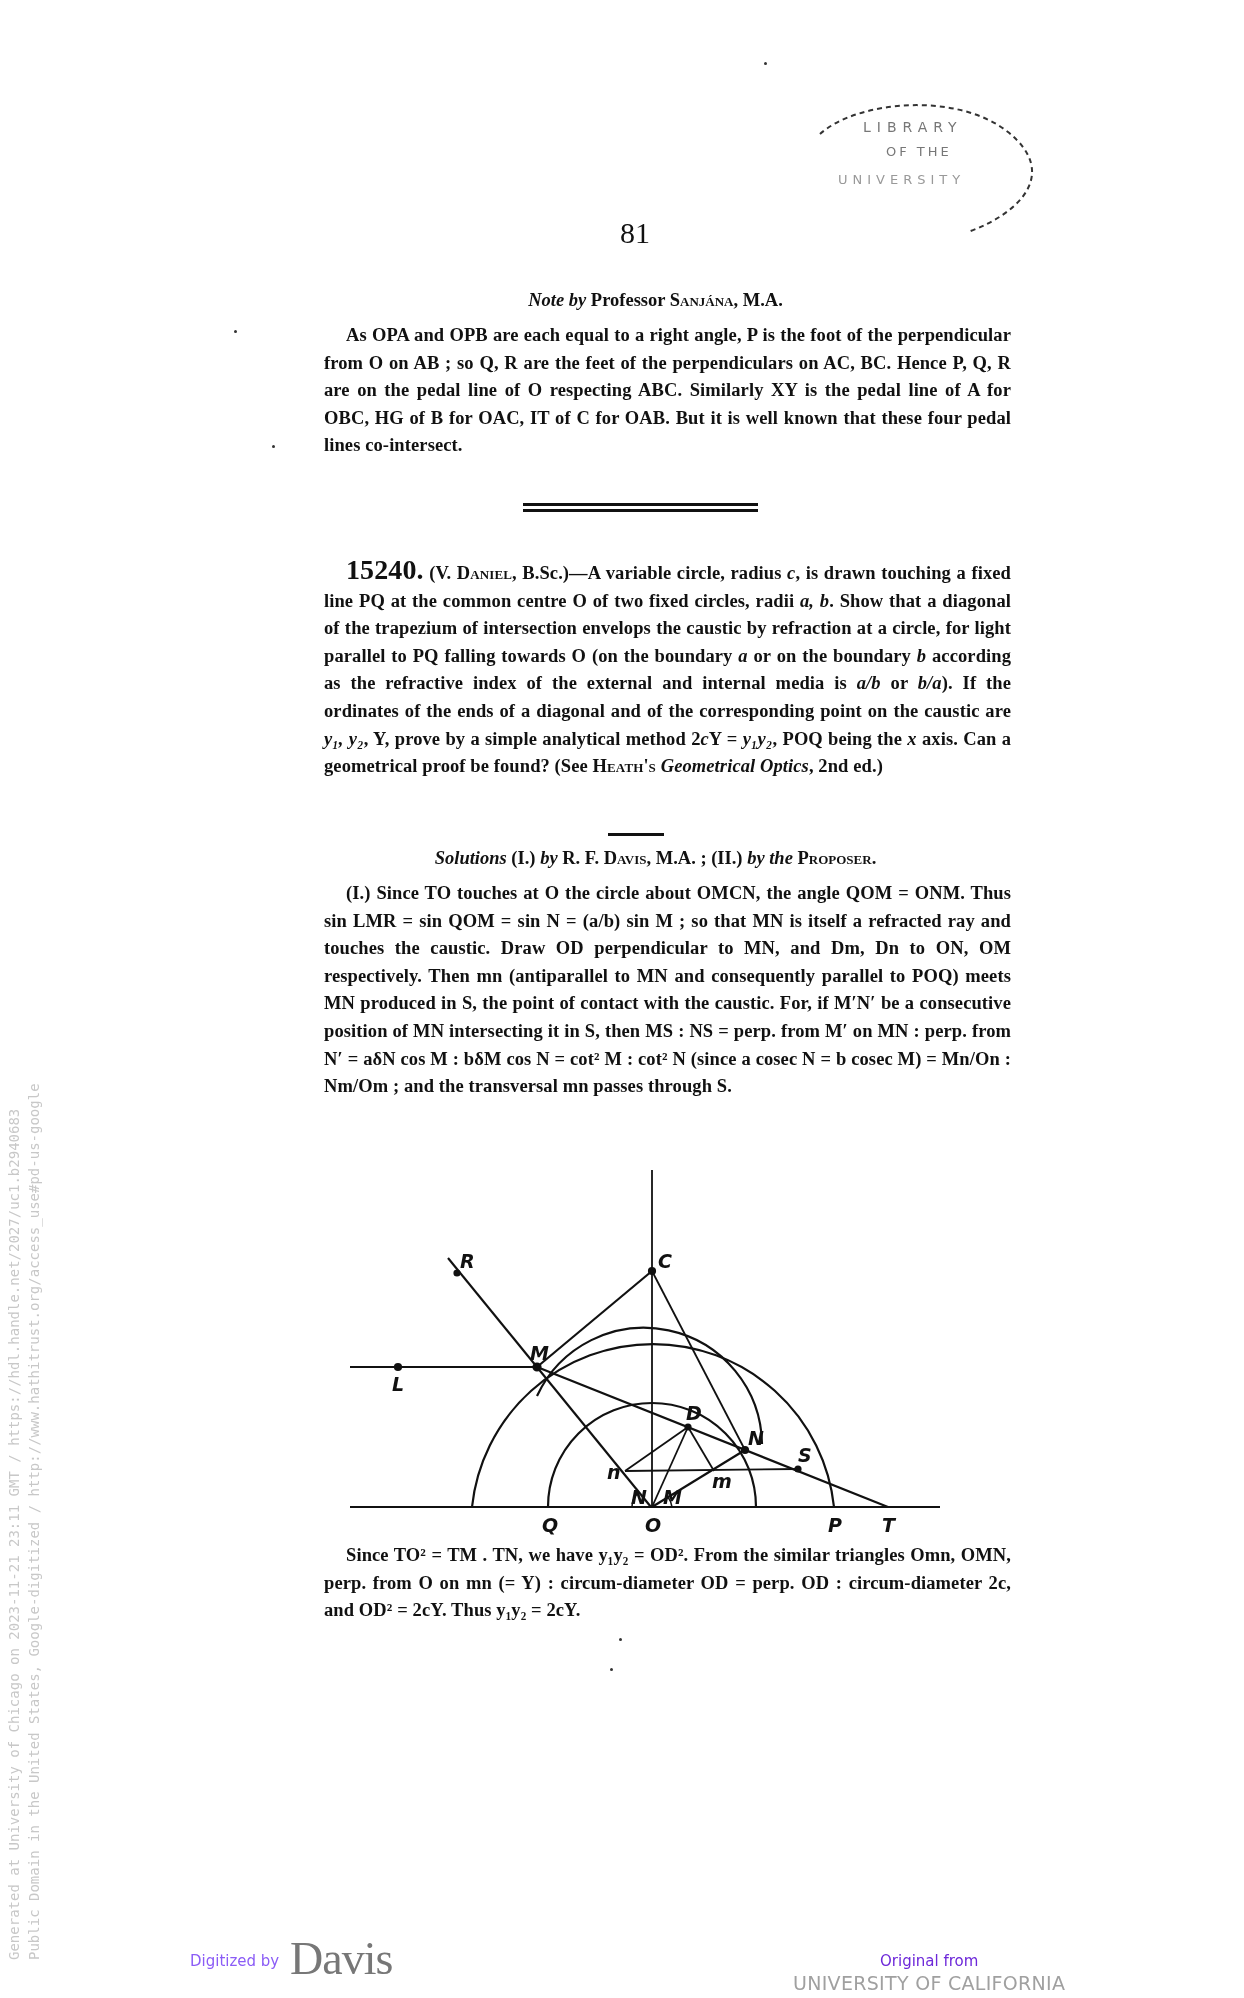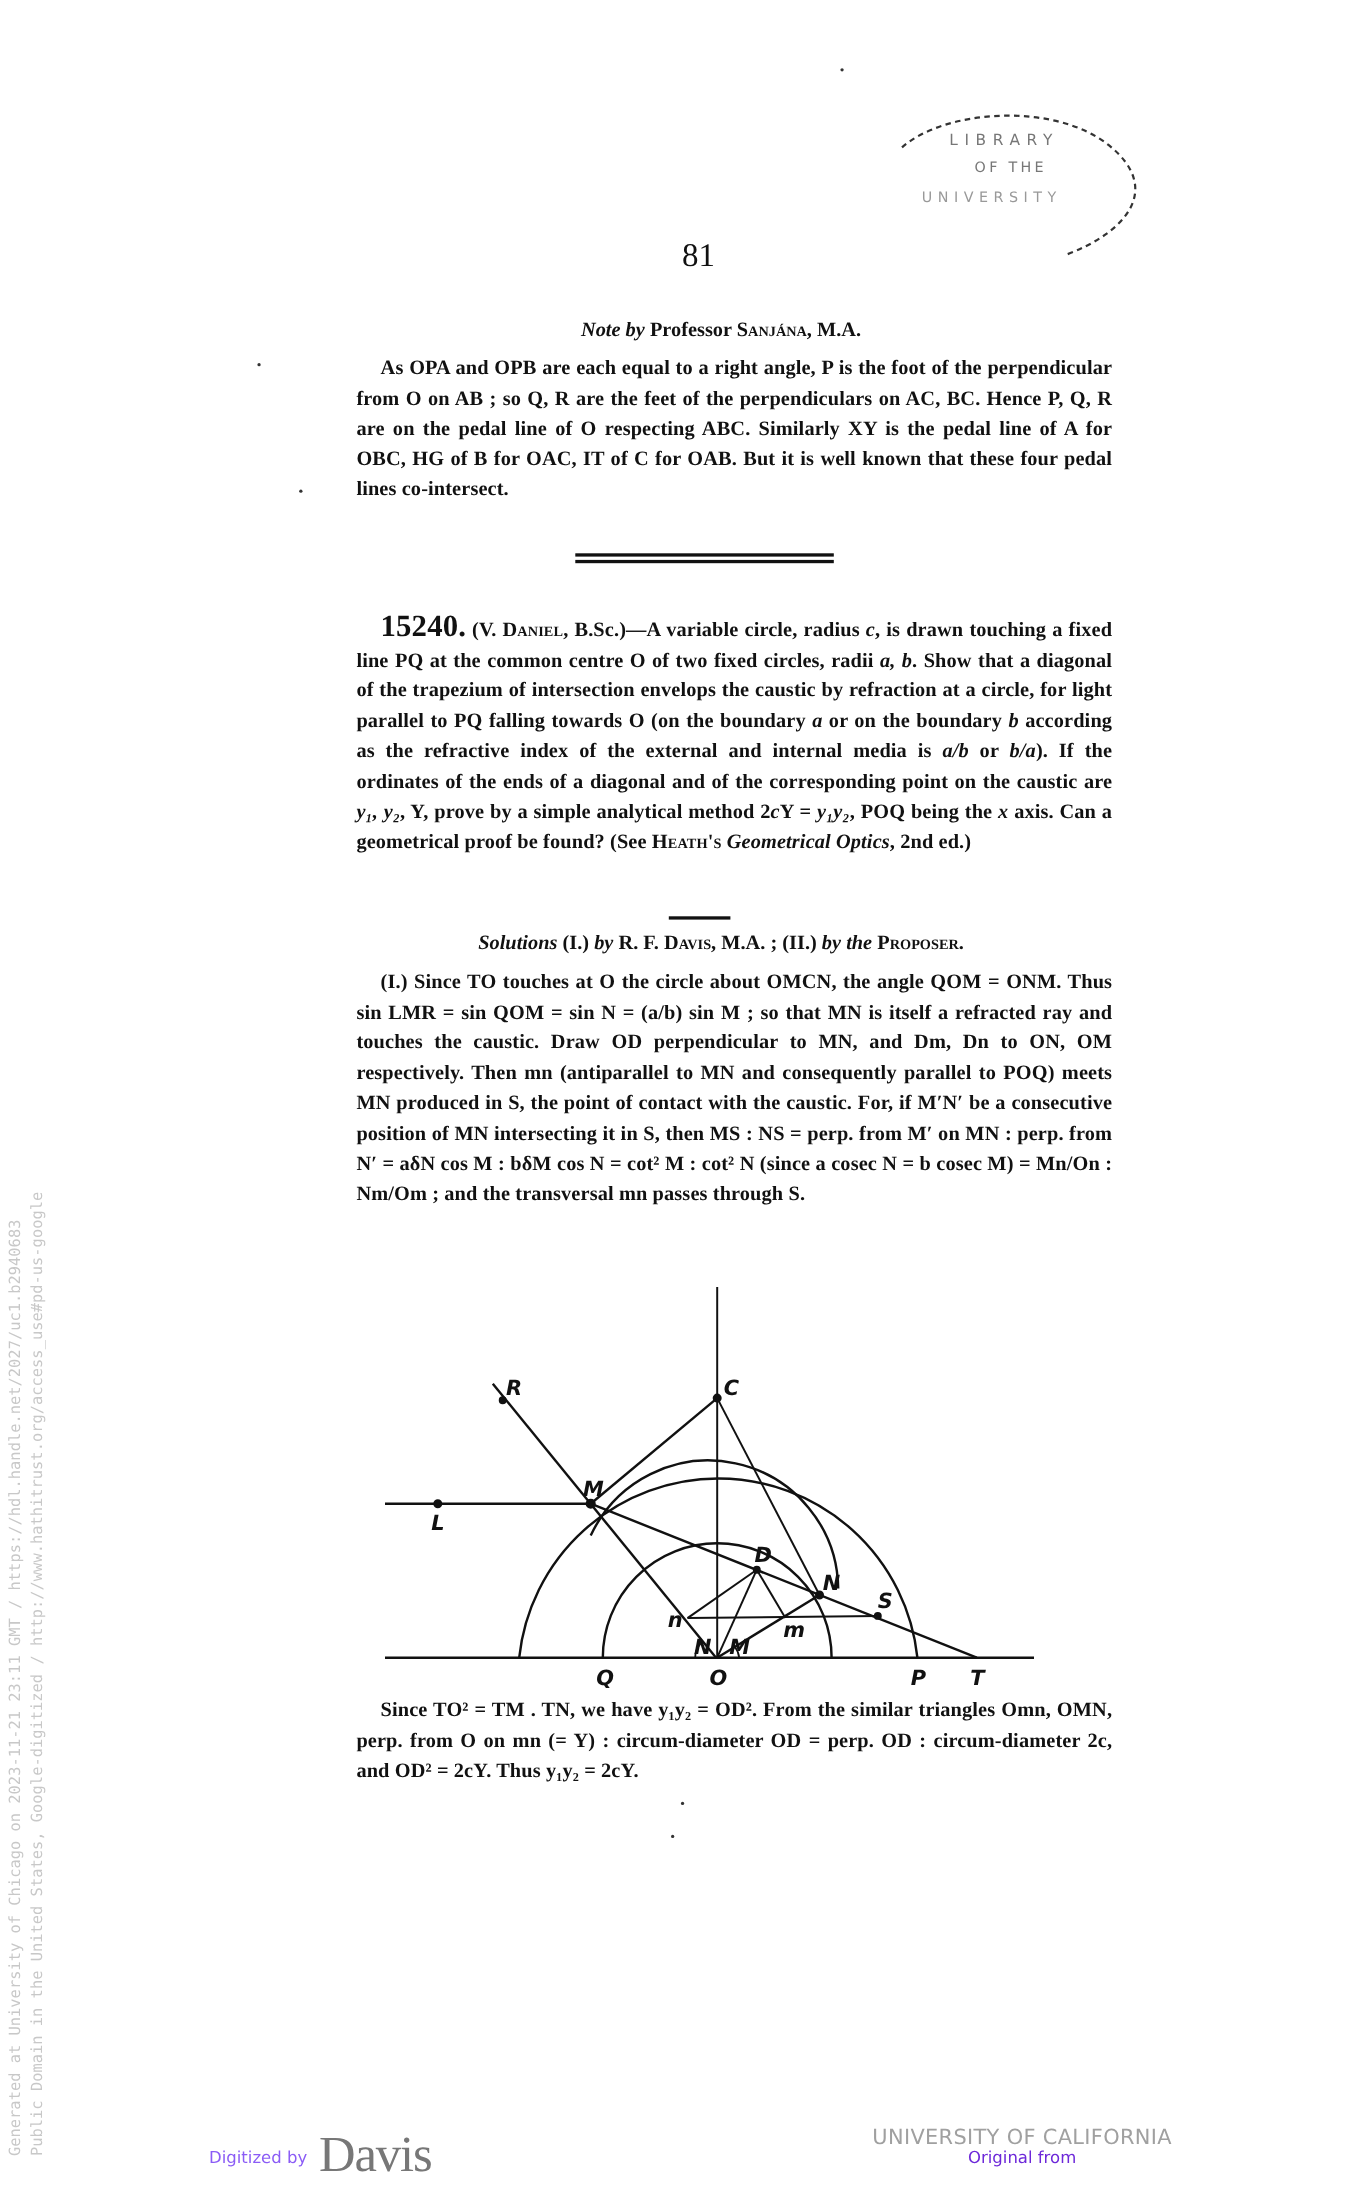--- a/index.html
+++ b/index.html
@@ -20,21 +20,21 @@
                  border-top: 3px solid #111; border-bottom: 3px solid #111; box-sizing: border-box; }
   .short-rule { left: 608px; top: 833px; width: 56px; height: 3px; background: #111; }
   .diagram { left: 340px; top: 1160px; width: 620px; height: 390px; }
   .diagram text { font-family: "DejaVu Sans", sans-serif; font-style: italic; font-weight: bold; font-size: 19px; fill: #111; }
   .margin-watermark { left: 4px; top: 1000px; width: 60px; height: 980px; }
   .margin-watermark .line { position: absolute; white-space: nowrap; font-family: "DejaVu Sans Mono", monospace;
                             font-size: 14px; color: #c8c8c8; transform-origin: left top; transform: rotate(-90deg); }
   .digitized-by { left: 190px; top: 1952px; font-family: "DejaVu Sans", sans-serif; font-size: 15px; color: #8b5cf6; }
   .google-logo { left: 290px; top: 1932px; font-family: "Liberation Serif", serif; font-size: 46px; color: #777; letter-spacing: -1px; }
   .original-from { left: 880px; top: 1952px; font-family: "DejaVu Sans", sans-serif; font-size: 15px; color: #6d28d9; }
-  .university { left: 793px; top: 1932px; font-family: "DejaVu Sans", sans-serif; font-size: 19px; color: #a0a0a0; letter-spacing: 0.3px; }
+  .university { left: 793px; top: 1972px; font-family: "DejaVu Sans", sans-serif; font-size: 19px; color: #a0a0a0; letter-spacing: 0.3px; }
   .speck { width: 3px; height: 3px; background: #333; border-radius: 50%; }
 </style>
 </head>
 <body>
 
 <div class="abs stamp">
   <svg width="230" height="150" viewBox="0 0 230 150">
     <path d="M12 42 C 50 8, 150 0, 200 40 S 215 120, 160 140" fill="none" stroke="#333" stroke-width="2" stroke-dasharray="5 4"></path>
     <text x="55" y="40" font-family="DejaVu Sans, sans-serif" font-size="14" fill="#777" letter-spacing="6">LIBRARY</text>
     <text x="78" y="64" font-family="DejaVu Sans, sans-serif" font-size="13" fill="#777" letter-spacing="3">OF THE</text>

